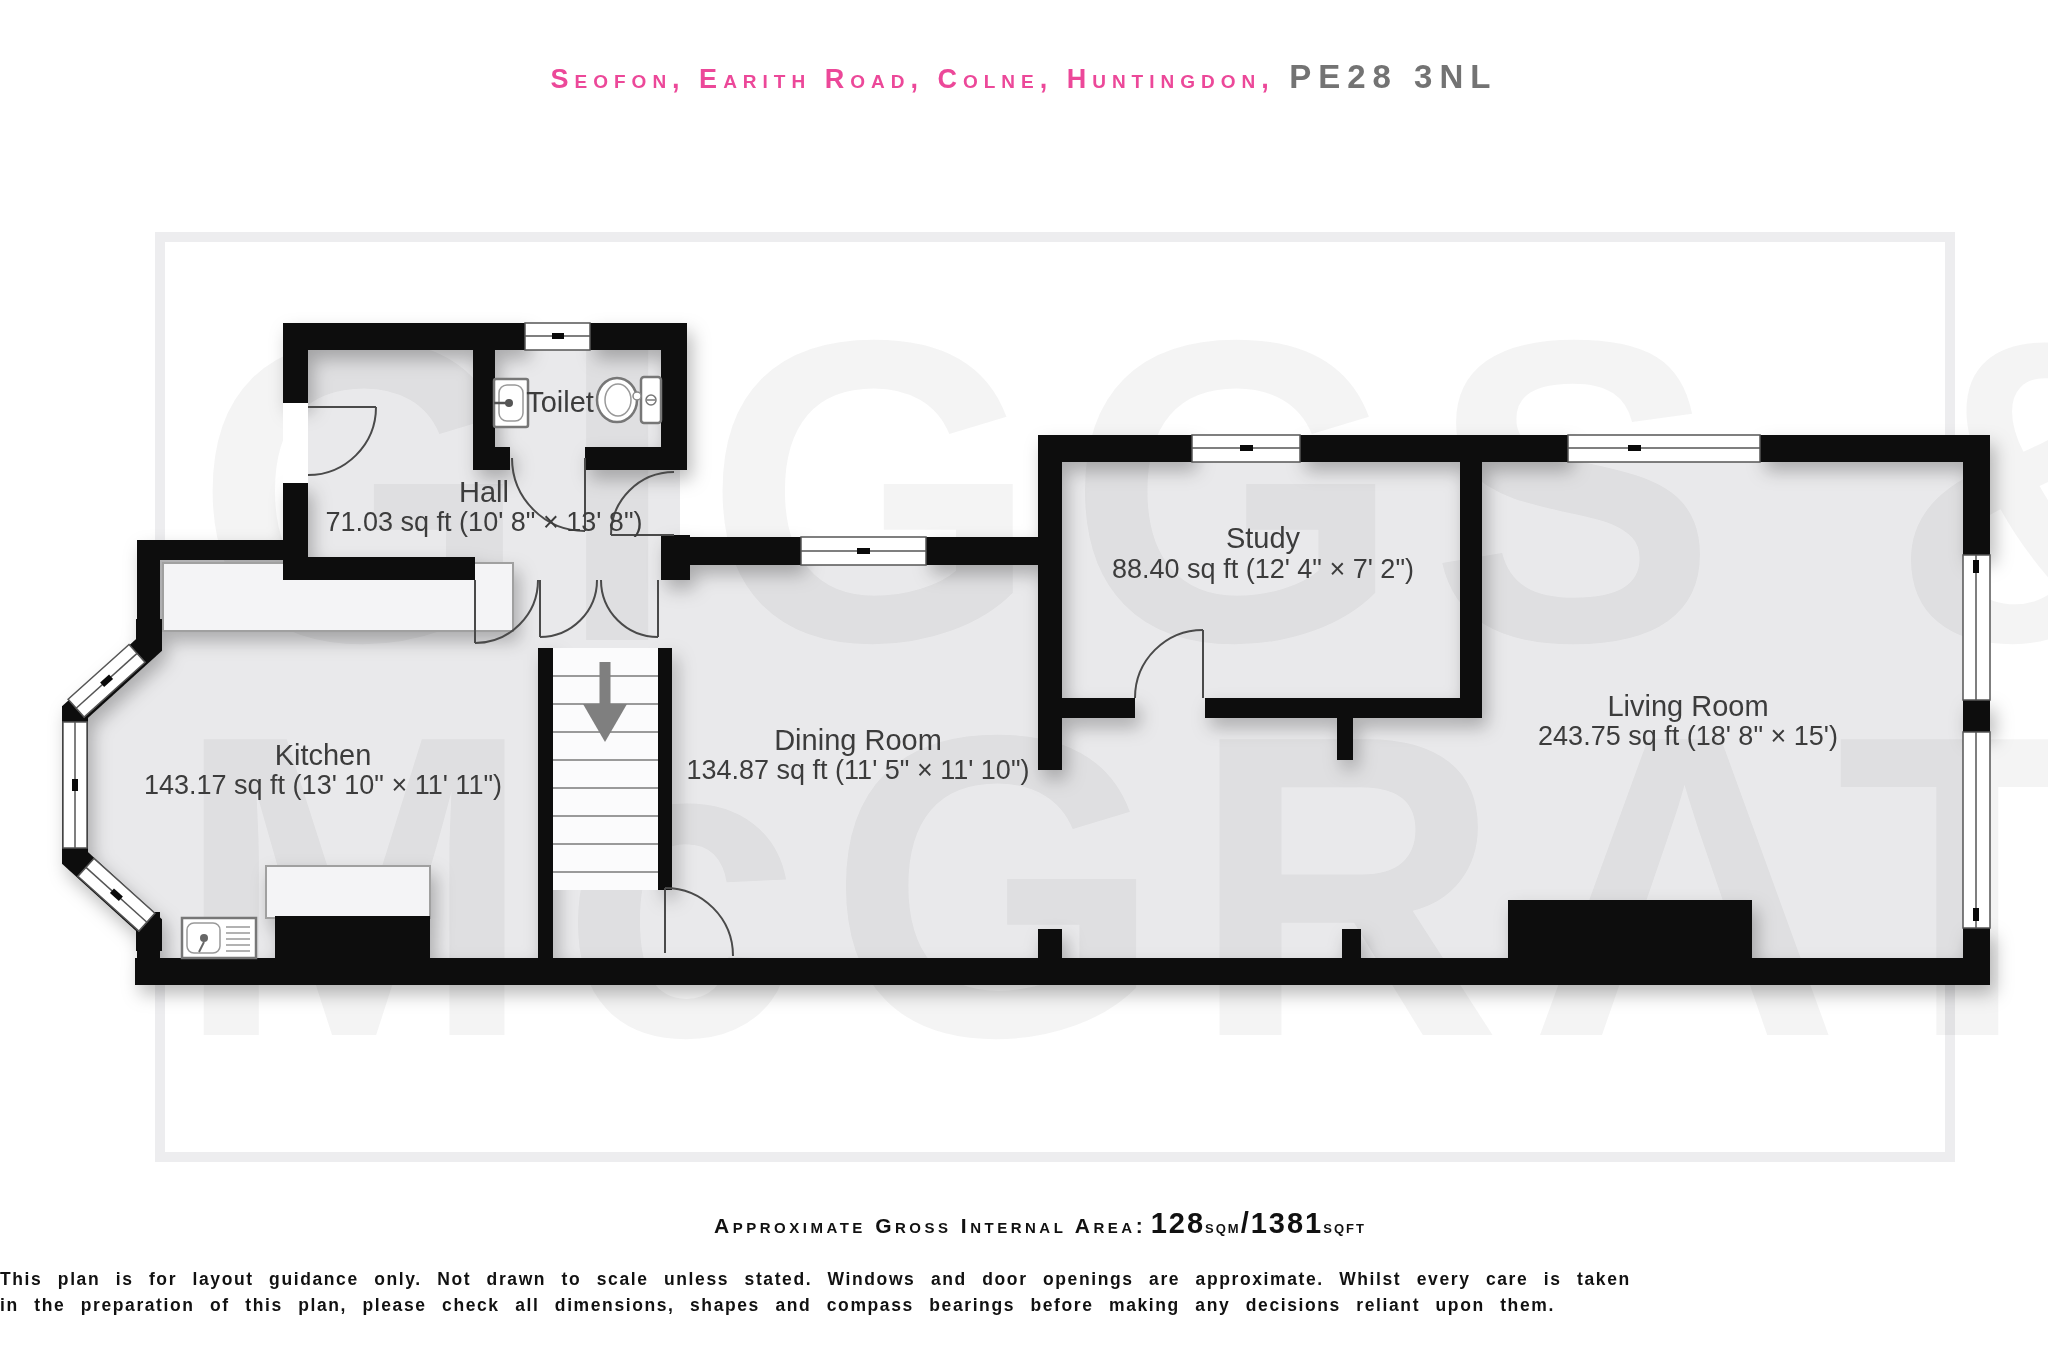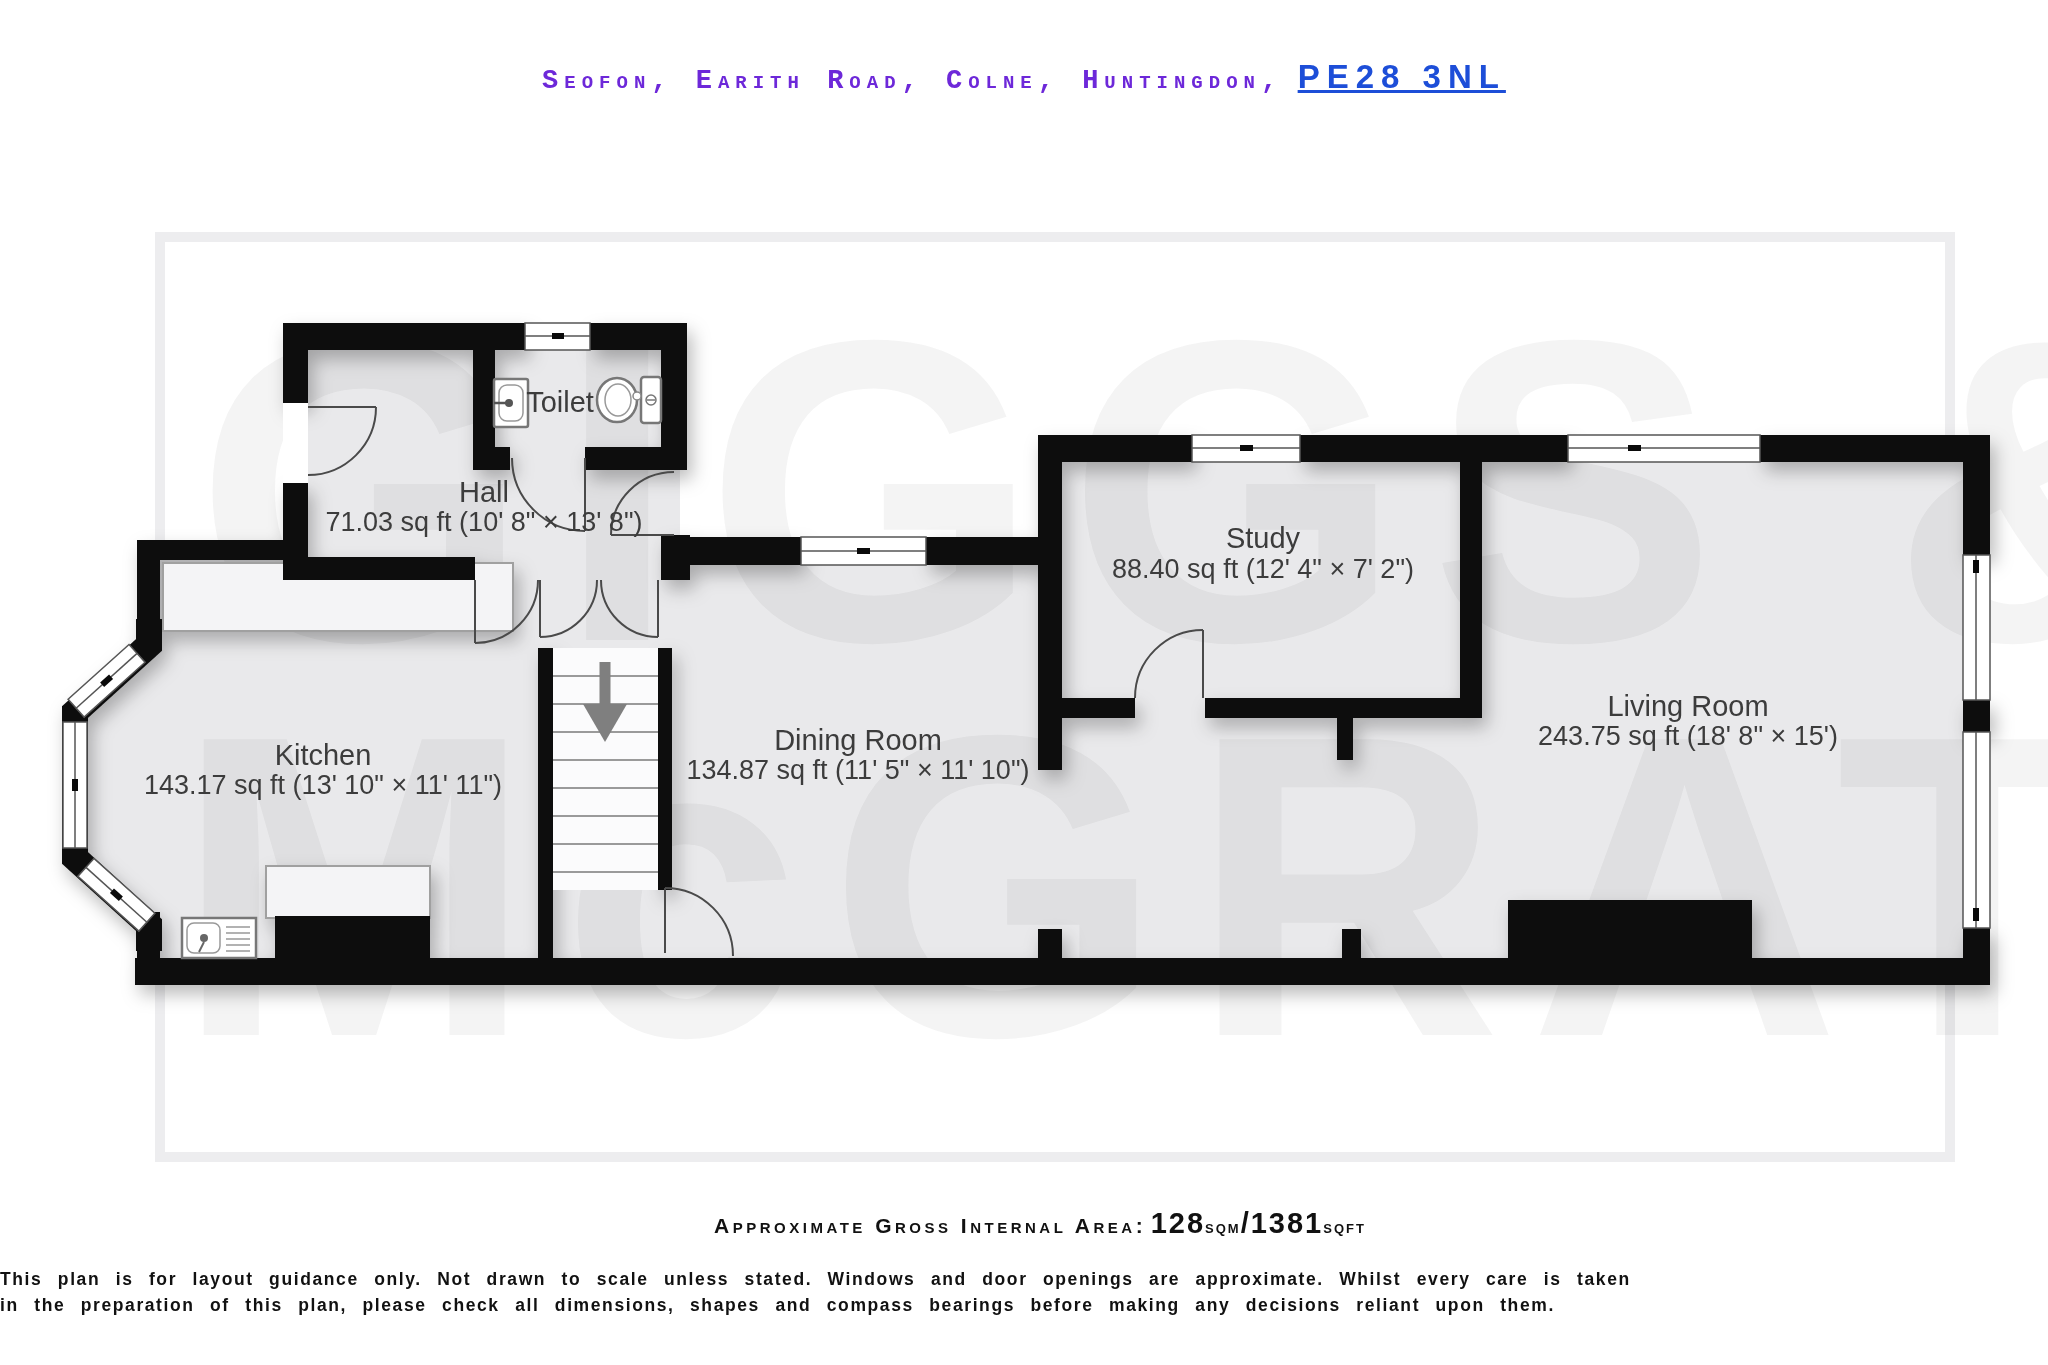--- a/index.html
+++ b/index.html
@@ -1,20 +1,20 @@
 <!DOCTYPE html>
 <html><head>
 <meta charset="utf-8">
 <style>
   html,body{margin:0;padding:0;background:#ffffff;}
   body{width:2048px;height:1365px;position:relative;overflow:hidden;
        font-family:"Liberation Sans", sans-serif;color:#1c1c1c;}
   .page-title{position:absolute;top:58px;left:0;width:100%;text-align:center;white-space:nowrap;}
-  .title-main{font-variant:small-caps;font-size:27px;font-weight:600;letter-spacing:6px;color:#6d28d9;font-family:Liberation Mono, monospace;}
-  .title-postcode{font-size:33px;font-weight:600;letter-spacing:7px;color:#1d4ed8;margin-left:10px;text-decoration:underline;}
+  .title-main{font-variant:small-caps;font-size:27px;font-weight:600;letter-spacing:6px;color:#ec4899;}
+  .title-postcode{font-size:33px;font-weight:600;letter-spacing:7px;color:#737373;margin-left:10px;}
   .plan-wrap{position:absolute;left:0;top:0;width:2048px;height:1365px;}
   svg{display:block;}
   .room-label{font-family:"Liberation Sans", sans-serif;fill:#3c3c3c;}
   .room-name{font-size:29px;}
   .room-dims{font-size:27px;}
   .wm-text{font-family:"Liberation Sans", sans-serif;font-weight:bold;fill:rgba(30,30,40,0.05);letter-spacing:28px;}
   .area-line{position:absolute;top:1207px;left:16px;width:100%;text-align:center;white-space:nowrap;}
   .area-label{font-variant:small-caps;font-size:21px;font-weight:700;letter-spacing:3.5px;color:#111;}
   .area-value{font-size:29px;font-weight:700;letter-spacing:2px;color:#111;}
   .area-unit{font-variant:small-caps;font-size:18px;font-weight:700;letter-spacing:2px;color:#111;}

